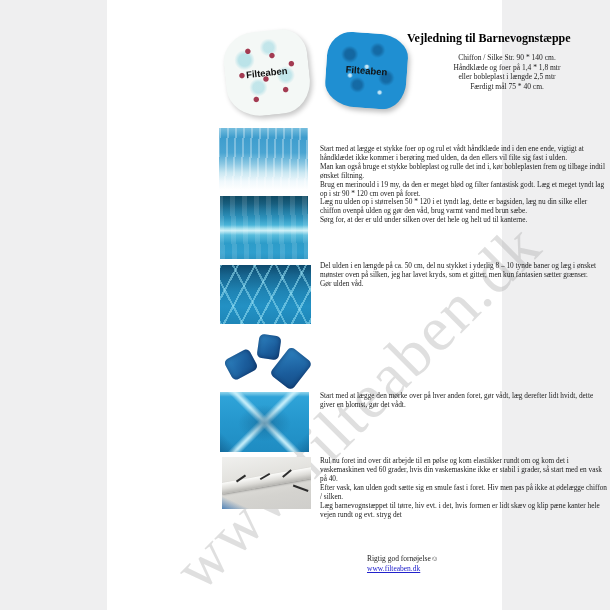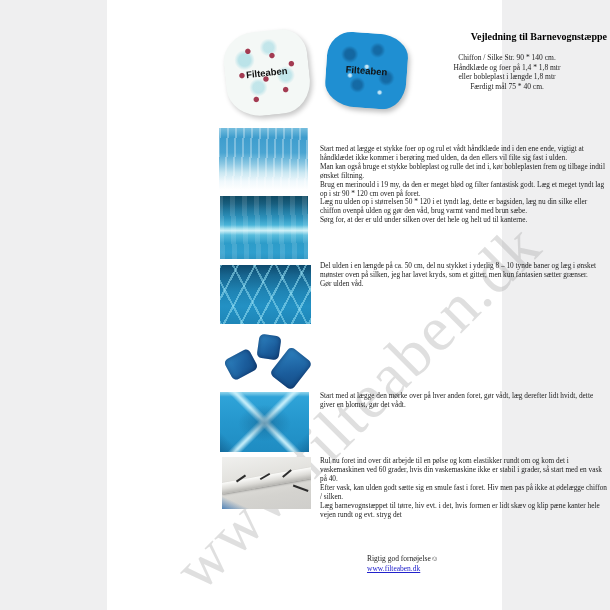--- a/index.html
+++ b/index.html
@@ -40,21 +40,21 @@
       radial-gradient(circle at 62% 22%, rgba(10,70,120,0.5) 0 5%, rgba(0,0,0,0) 10%),
       radial-gradient(circle at 75% 58%, rgba(10,70,120,0.5) 0 6%, rgba(0,0,0,0) 11%),
       radial-gradient(circle at 40% 70%, rgba(10,70,120,0.5) 0 6%, rgba(0,0,0,0) 11%),
       radial-gradient(circle at 50% 45%, rgba(235,250,255,0.8) 0 1.6px, rgba(0,0,0,0) 2.6px),
       radial-gradient(circle at 30% 58%, rgba(235,250,255,0.8) 0 1.6px, rgba(0,0,0,0) 2.6px),
       radial-gradient(circle at 68% 78%, rgba(235,250,255,0.8) 0 1.6px, rgba(0,0,0,0) 2.6px),
       #1f8fd2;
     box-shadow:2px 3px 5px rgba(0,0,0,0.25);
     display:flex;align-items:center;justify-content:center;}
   .photo-label{font-family:"Liberation Sans",sans-serif;font-size:9.5px;color:#111;font-weight:600;}
-  .title{left:300px;top:31px;width:200px;text-align:right;font-weight:bold;font-size:10px;color:#000;}
+  .title{left:300px;top:31px;width:200px;text-align:left;font-weight:bold;font-size:12px;color:#000;}
   .materials{left:305px;top:53px;width:190px;text-align:center;font-size:7.5px;line-height:9.6px;color:#1a1a1a;}
   .step-text{left:213px;width:287px;font-size:7.3px;line-height:9px;color:#1a1a1a;white-space:pre-line;}
   .step-img{overflow:hidden;}
   .img1{left:112px;top:128px;width:89px;height:62px;background:
     repeating-linear-gradient(93deg, rgba(255,255,255,0.30) 0 2px, rgba(255,255,255,0) 2px 8px),
     linear-gradient(180deg,#77bede 0%,#3e9dcd 15%,#4aa5d2 40%,#8cc8e3 58%,#c9e7f2 72%,#eff8fc 86%,#ffffff 100%);}
   .img2{left:113px;top:196px;width:88px;height:63px;background:
     repeating-linear-gradient(88deg, rgba(255,255,255,0.12) 0 5px, rgba(0,0,0,0) 5px 12px),
     linear-gradient(180deg,#0f4a63 0%,#175d7d 12%,#20769c 22%,#2d93bd 35%,#49b4d8 46%,#a8e2ef 52%,#cdf0f7 55%,#57bcdc 62%,#2d9cc9 75%,#2f9fce 90%,#2a94c2 100%);}
   .img3{left:113px;top:265px;width:91px;height:59px;background:
@@ -103,21 +103,21 @@
   <div class="abs photoB">
     <div class="blanketB">
       <span class="photo-label">Filteaben</span>
     </div>
   </div>
 
   <div class="abs title">Vejledning til Barnevognstæppe</div>
   <div class="abs materials">
     <div>Chiffon / Silke Str. 90 * 140 cm.</div>
     <div>Håndklæde og foer på 1,4 * 1,8 mtr</div>
-    <div>eller bobleplast i længde 1,8 mtr</div>
+    <div>eller bobleplast i længde 2,5 mtr</div>
     <div>Færdigt mål 75 * 40 cm.</div>
   </div>
 
   <div class="abs step-img img1"></div>
   <div class="abs step-text t1">Start med at lægge et stykke foer op og rul et vådt håndklæde ind i den ene ende, vigtigt at håndklædet ikke kommer i berøring med ulden, da den ellers vil filte sig fast i ulden.
 Man kan også bruge et stykke bobleplast og rulle det ind i, kør bobleplasten frem og tilbage indtil ønsket filtning.
 Brug en merinould i 19 my, da den er meget blød og filter fantastisk godt. Læg et meget tyndt lag op i str 90 * 120 cm oven på foret.</div>
 
   <div class="abs step-img img2"></div>
   <div class="abs step-text t2">Læg nu ulden op i størrelsen 50 * 120 i et tyndt lag, dette er bagsiden, læg nu din silke eller chiffon ovenpå ulden og gør den våd, brug varmt vand med brun sæbe.

